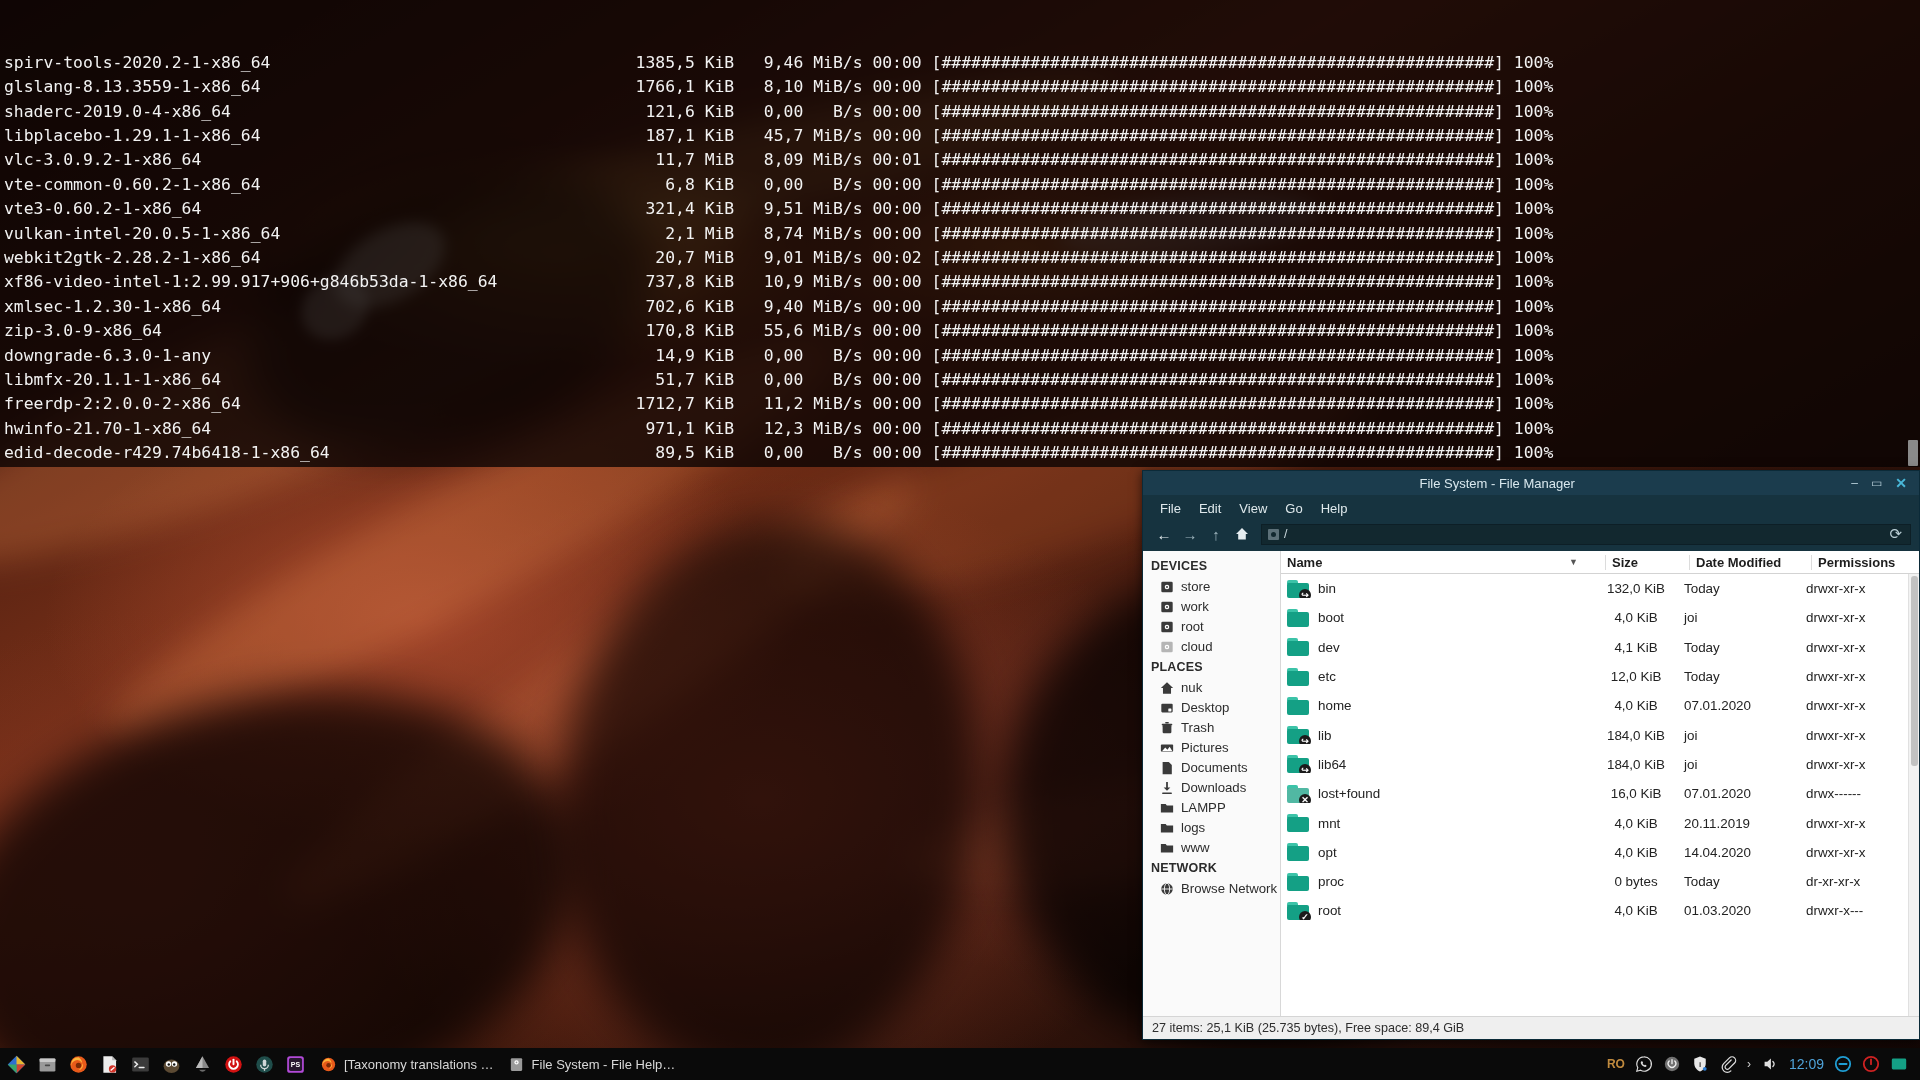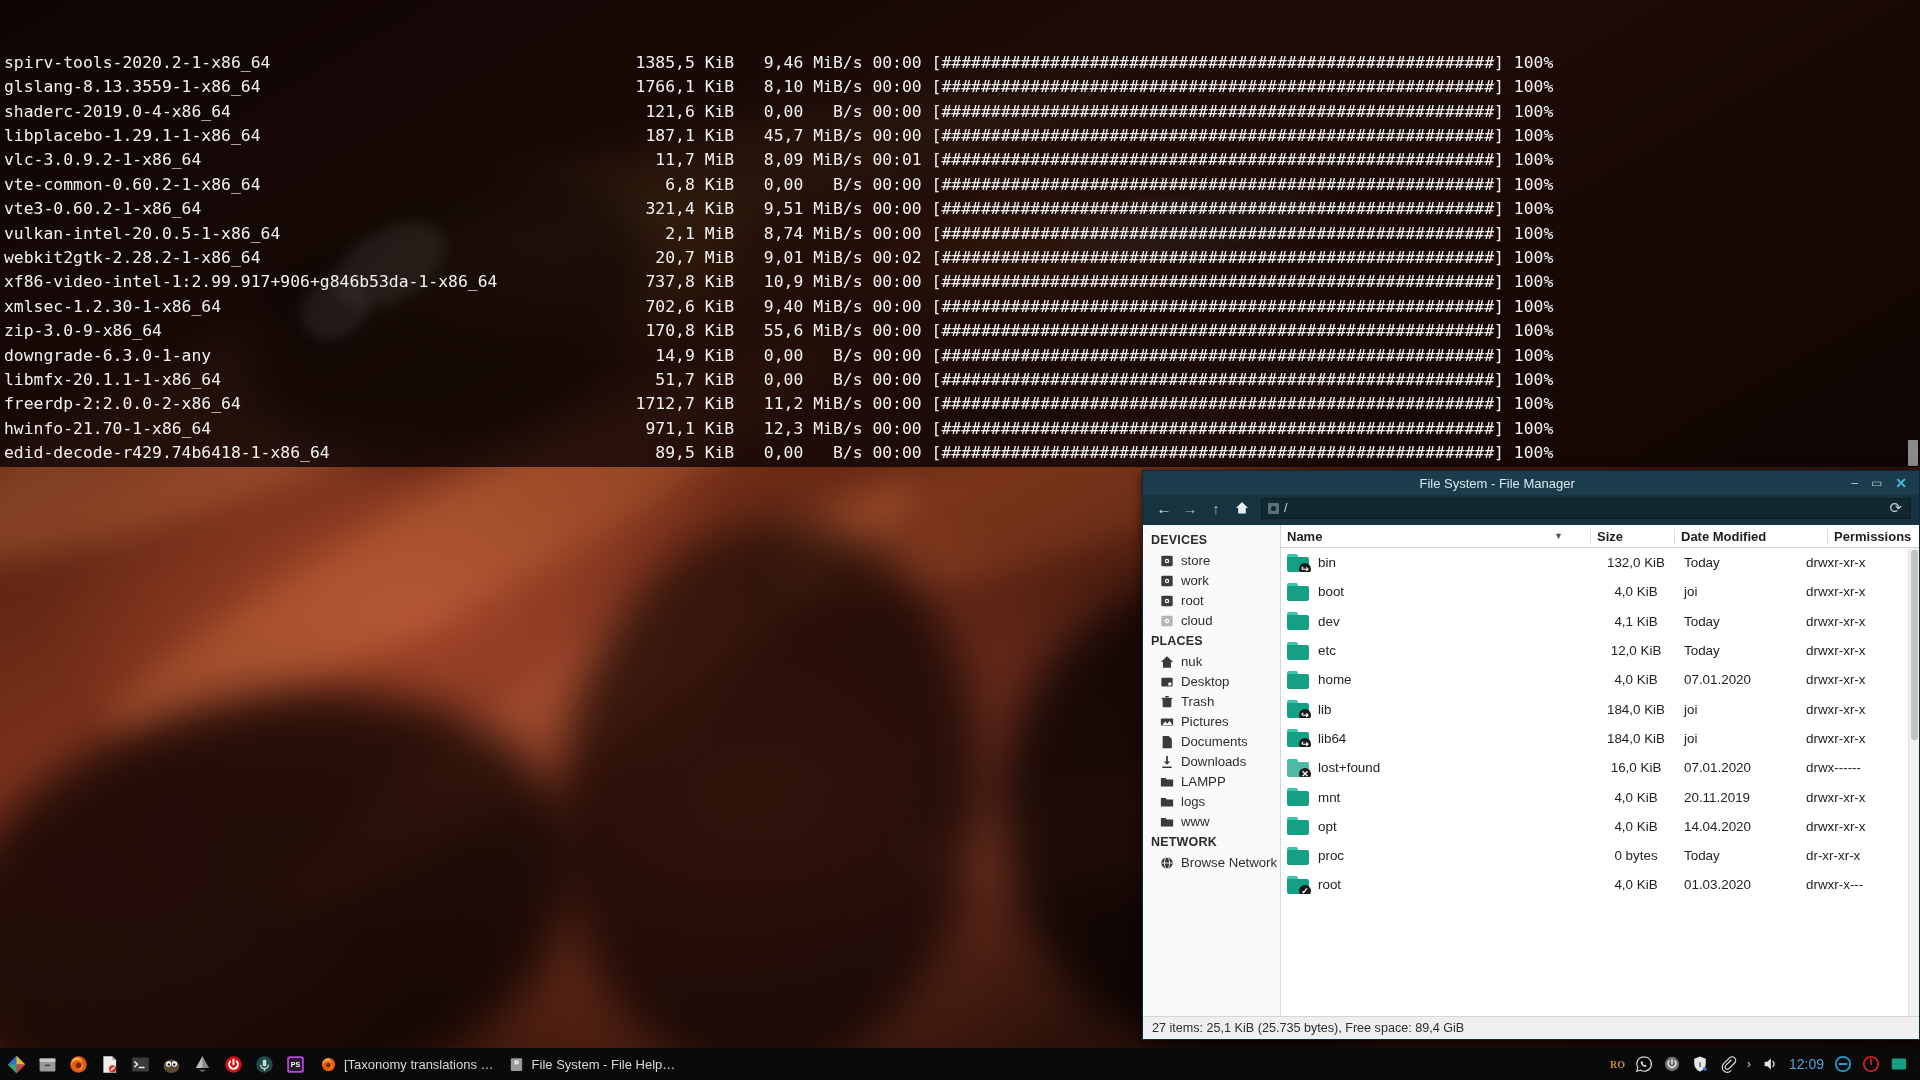--- a/index.html
+++ b/index.html
@@ -115,21 +115,21 @@
   .fl-header {
     display: flex; height: 23px; align-items: center;
     border-bottom: 1px solid #d3d3d3; background: #fff;
     font-weight: bold; font-size: 13px; color: #1d1d1d; flex: none;
   }
   .fl-h { padding: 0 6px; position: relative; white-space: nowrap; }
   .fl-h + .fl-h { border-left: 1px solid #dcdcdc; }
   .fl-h.name { flex: 1; min-width: 0; display: flex; align-items: center; }
   .fl-h.size { width: 84px; margin-left: 21px; }
   .fl-h.date { width: 122px; }
-  .fl-h.perm { width: 92px; margin-left: 31px; }
+  .fl-h.perm { width: 108px; }
   .sort-caret { margin-left: auto; font-size: 9px; color: #555; }
 
   .fl-rows { flex: 1; overflow: hidden; position: relative; }
   .fl-row {
     display: flex; align-items: center; height: 29.3px;
     font-size: 13.4px; color: #232323; cursor: default;
   }
   .fl-c { padding: 0 6px; white-space: nowrap; overflow: hidden; }
   .fl-c.name { flex: 1; min-width: 0; display: flex; align-items: center; gap: 9px; }
   .fl-c.size { width: 84px; text-align: center; }
@@ -171,21 +171,21 @@
     position: absolute; left: 0; bottom: 0; width: 1920px; height: 32px;
     background: #0a0a0a; display: flex; align-items: center; gap: 0;
     padding: 0 6px; z-index: 40;
   }
   .tb-launch { display: flex; align-items: center; gap: 10px; padding-right: 8px; }
   .tb-ico { width: 21px; height: 21px; display: block; }
   .tb-windows { display: flex; align-items: center; gap: 14px; margin-left: 6px; flex: 1; min-width: 0; }
   .tb-win { display: flex; align-items: center; gap: 7px; color: #d8d8d8; font-size: 13px; white-space: nowrap; }
   .tb-win .tb-ico { width: 17px; height: 17px; }
   .tb-tray { display: flex; align-items: center; gap: 10px; padding-right: 6px; }
-  .tray-text { color: #c08a3e; font-size: 10px; font-weight: bold; font-family: Liberation Serif, serif; }
+  .tray-text { color: #c08a3e; font-size: 12px; font-weight: bold; }
   .tray-clock { color: #4fa3d9; font-size: 14px; }
   .tray-ico { width: 18px; height: 18px; display: block; }
   .tray-chev { color: #cfcfcf; font-size: 12px; }
 </style>
 </head>
 <body>
 
 <div id="screen">
 
   <div id="wallpaper">
@@ -213,20 +213,27 @@
 
     <div class="fm-titlebar">
       <div class="fm-title">File System - File Manager</div>
       <div class="fm-winbtns">
         <span class="fm-winbtn">–</span>
         <span class="fm-winbtn">▭</span>
         <span class="fm-winbtn close">✕</span>
       </div>
     </div>
 
+    <div class="fm-menubar" id="fm-menus">
+        <span class="fm-menu">File</span>
+        <span class="fm-menu">Edit</span>
+        <span class="fm-menu">View</span>
+        <span class="fm-menu">Go</span>
+        <span class="fm-menu">Help</span>
+      </div>
 
     <div class="fm-toolbar">
       <span class="fm-navbtn active">←</span>
       <span class="fm-navbtn">→</span>
       <span class="fm-navbtn">↑</span>
       <span class="fm-navbtn active">
         <svg width="14" height="14" viewBox="0 0 14 14">
             <path d="M7 1 L13 7 H10.8 V12.5 H3.2 V7 H1 Z" fill="#e6eef1"></path>
           </svg>
       </span>

